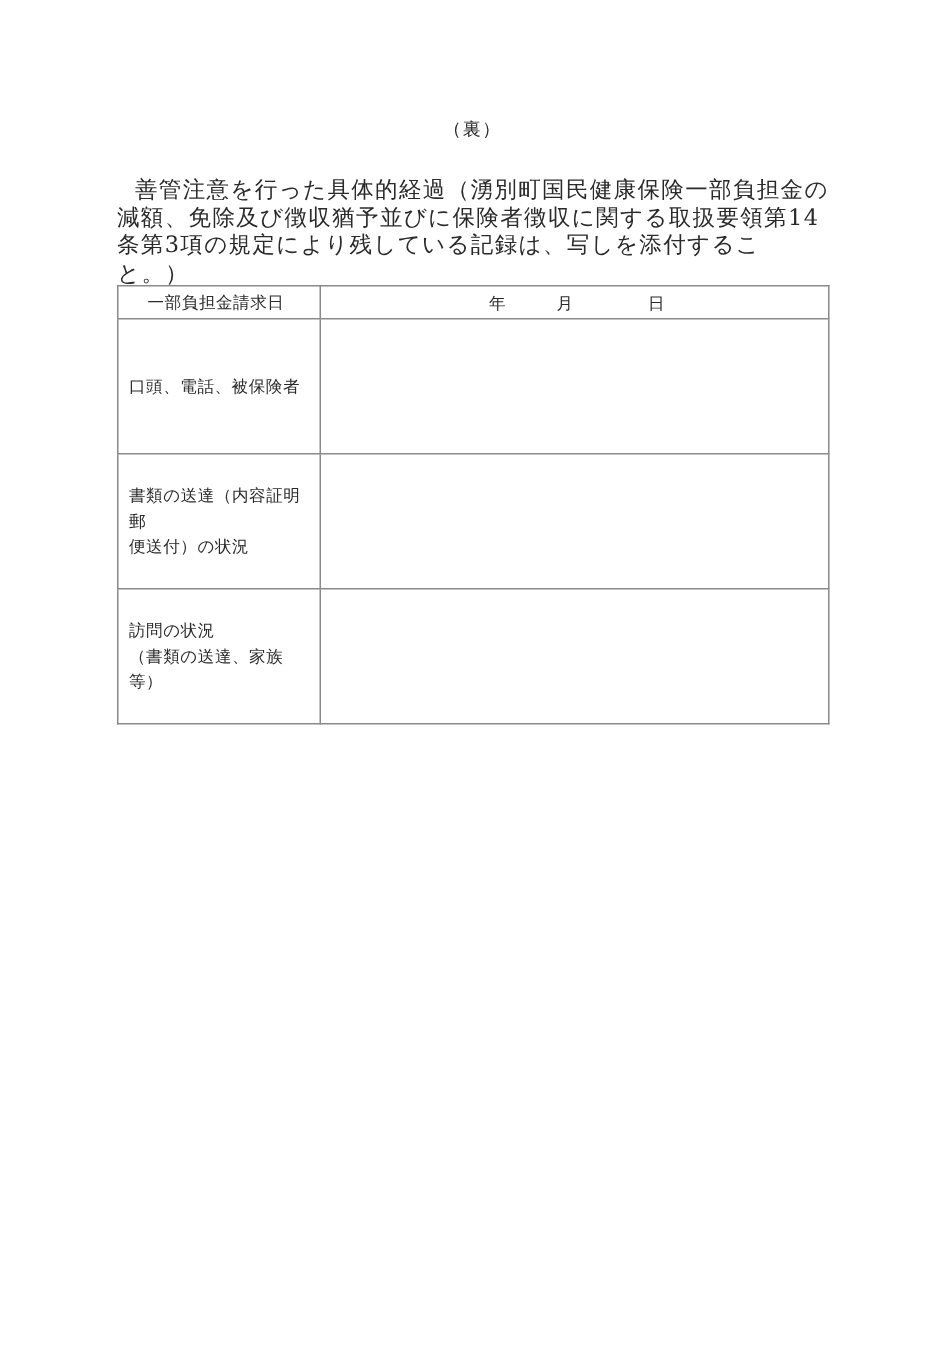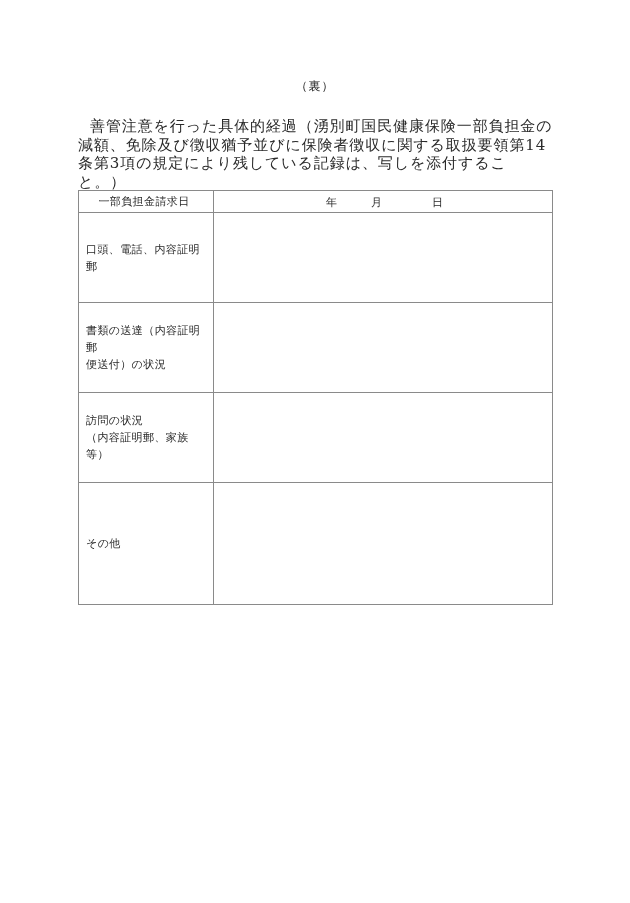--- a/index.html
+++ b/index.html
@@ -92,35 +92,31 @@
   <tbody>
     <tr class="r-date">
       <td class="label-cell center">一部負担金請求日</td>
       <td class="date-cell">
         <span class="date-part" style="left:112px;">年</span>
         <span class="date-part" style="left:157px;">月</span>
         <span class="date-part" style="left:218px;">日</span>
       </td>
     </tr>
     <tr class="r-oral">
-      <td class="label-cell">口頭、電話、内容証明郵</td>
+      <td class="label-cell">口頭、電話、被保険者</td>
       <td class="value-cell"></td>
     </tr>
     <tr class="r-doc">
       <td class="label-cell">
         <div>書類の送達（内容証明郵</div>
         <div>便送付）の状況</div>
       </td>
       <td class="value-cell"></td>
     </tr>
     <tr class="r-visit">
       <td class="label-cell">
         <div>訪問の状況</div>
-        <div>（内容証明郵、家族等）</div>
+        <div>（書類の送達、家族等）</div>
       </td>
-      <td class="value-cell"></td>
-    </tr>
-    <tr class="r-other">
-      <td class="label-cell">その他</td>
       <td class="value-cell"></td>
     </tr>
   </tbody>
 </table>
 
 </body></html>

